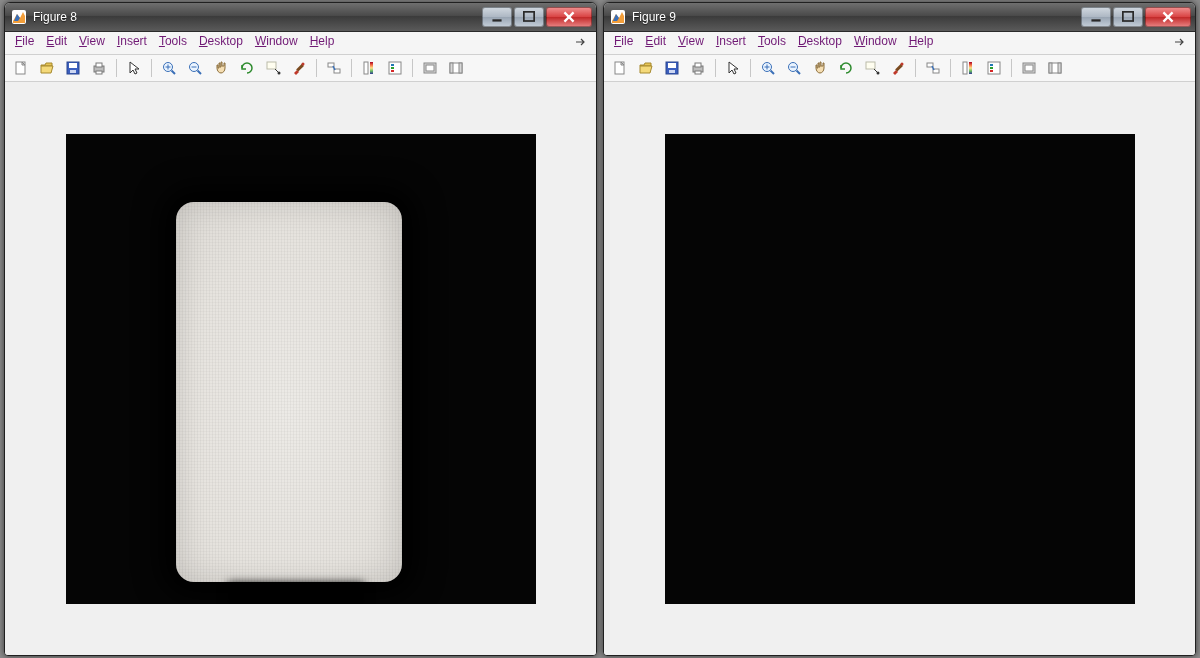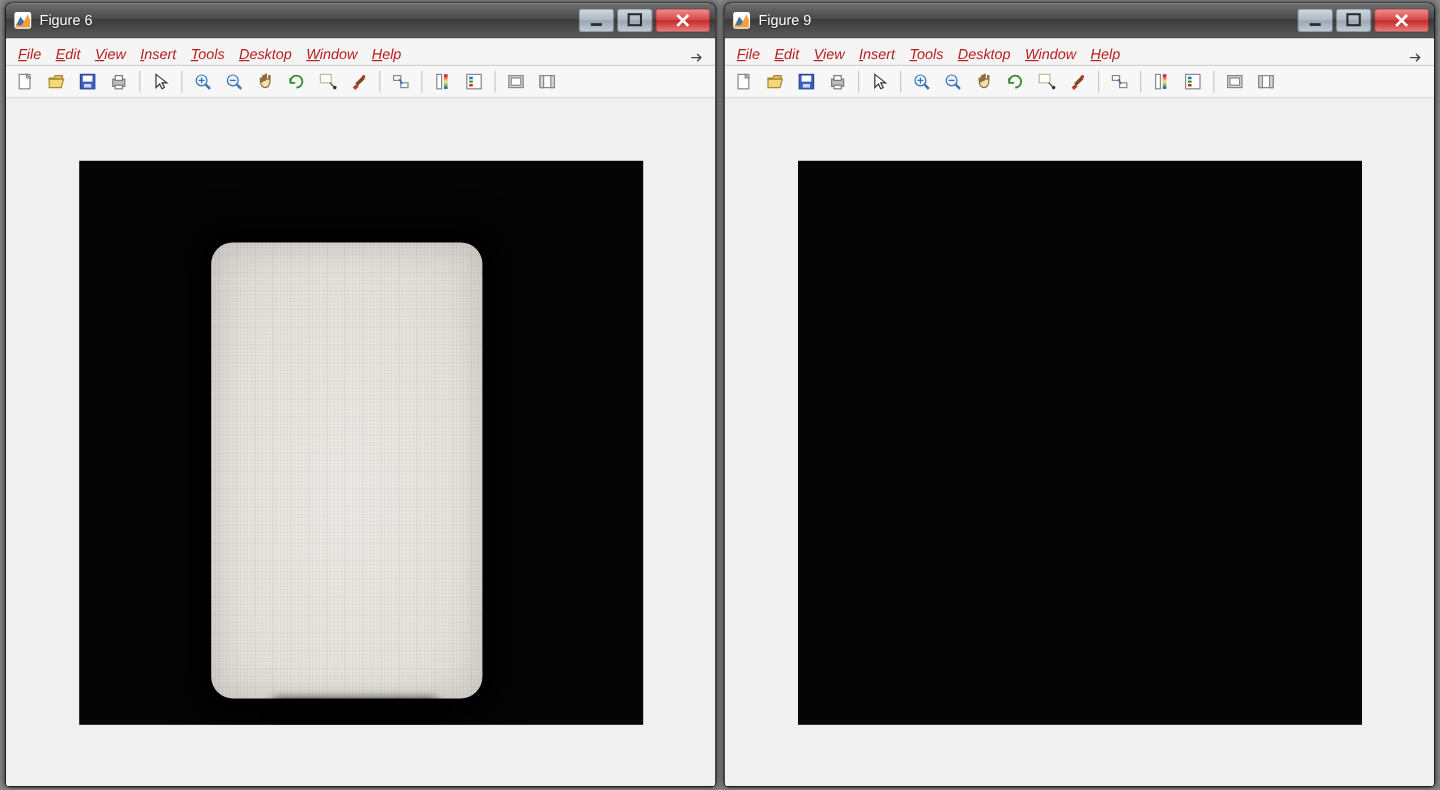--- a/index.html
+++ b/index.html
@@ -63,24 +63,23 @@
     background: linear-gradient(#ef8b8b, #d94545 48%, #c22a2a 52%, #e67c7c);
   }
   .tbtn svg { display:block; }
 
   
   .menubar {
     height: 22px;
     background: #f5f5f5;
     border-bottom: 1px solid #d0d0d0;
     display: flex;
-    align-items: flex-end;
+    align-items: flex-start;
     padding: 0 4px;
-    color: #b91c1c;
-    font-style: italic;
+    color: #701a75;
   }
   .menuitem {
     padding: 2px 6px;
     cursor: default;
   }
   .menuitem u { text-decoration: underline; }
   .menuspacer { flex: 1; }
   .dock { padding: 0 4px; }
 
   
@@ -262,21 +261,21 @@
 </svg>
 
 <div class="desktop" id="desktop">
     <div class="win">
       <div class="titlebar">
         <span class="appicon">
           <svg class="ic" viewBox="0 0 16 16">
             <use href="#i-app"></use>
           </svg>
         </span>
-        <span class="title">Figure 6</span>
+        <span class="title">Figure 8</span>
         <div class="tbtns">
           <div class="tbtn min">
             <svg class="ic" viewBox="0 0 14 14">
               <use href="#i-min"></use>
             </svg>
           </div>
           <div class="tbtn max">
             <svg class="ic" viewBox="0 0 14 14">
               <use href="#i-max"></use>
             </svg>

